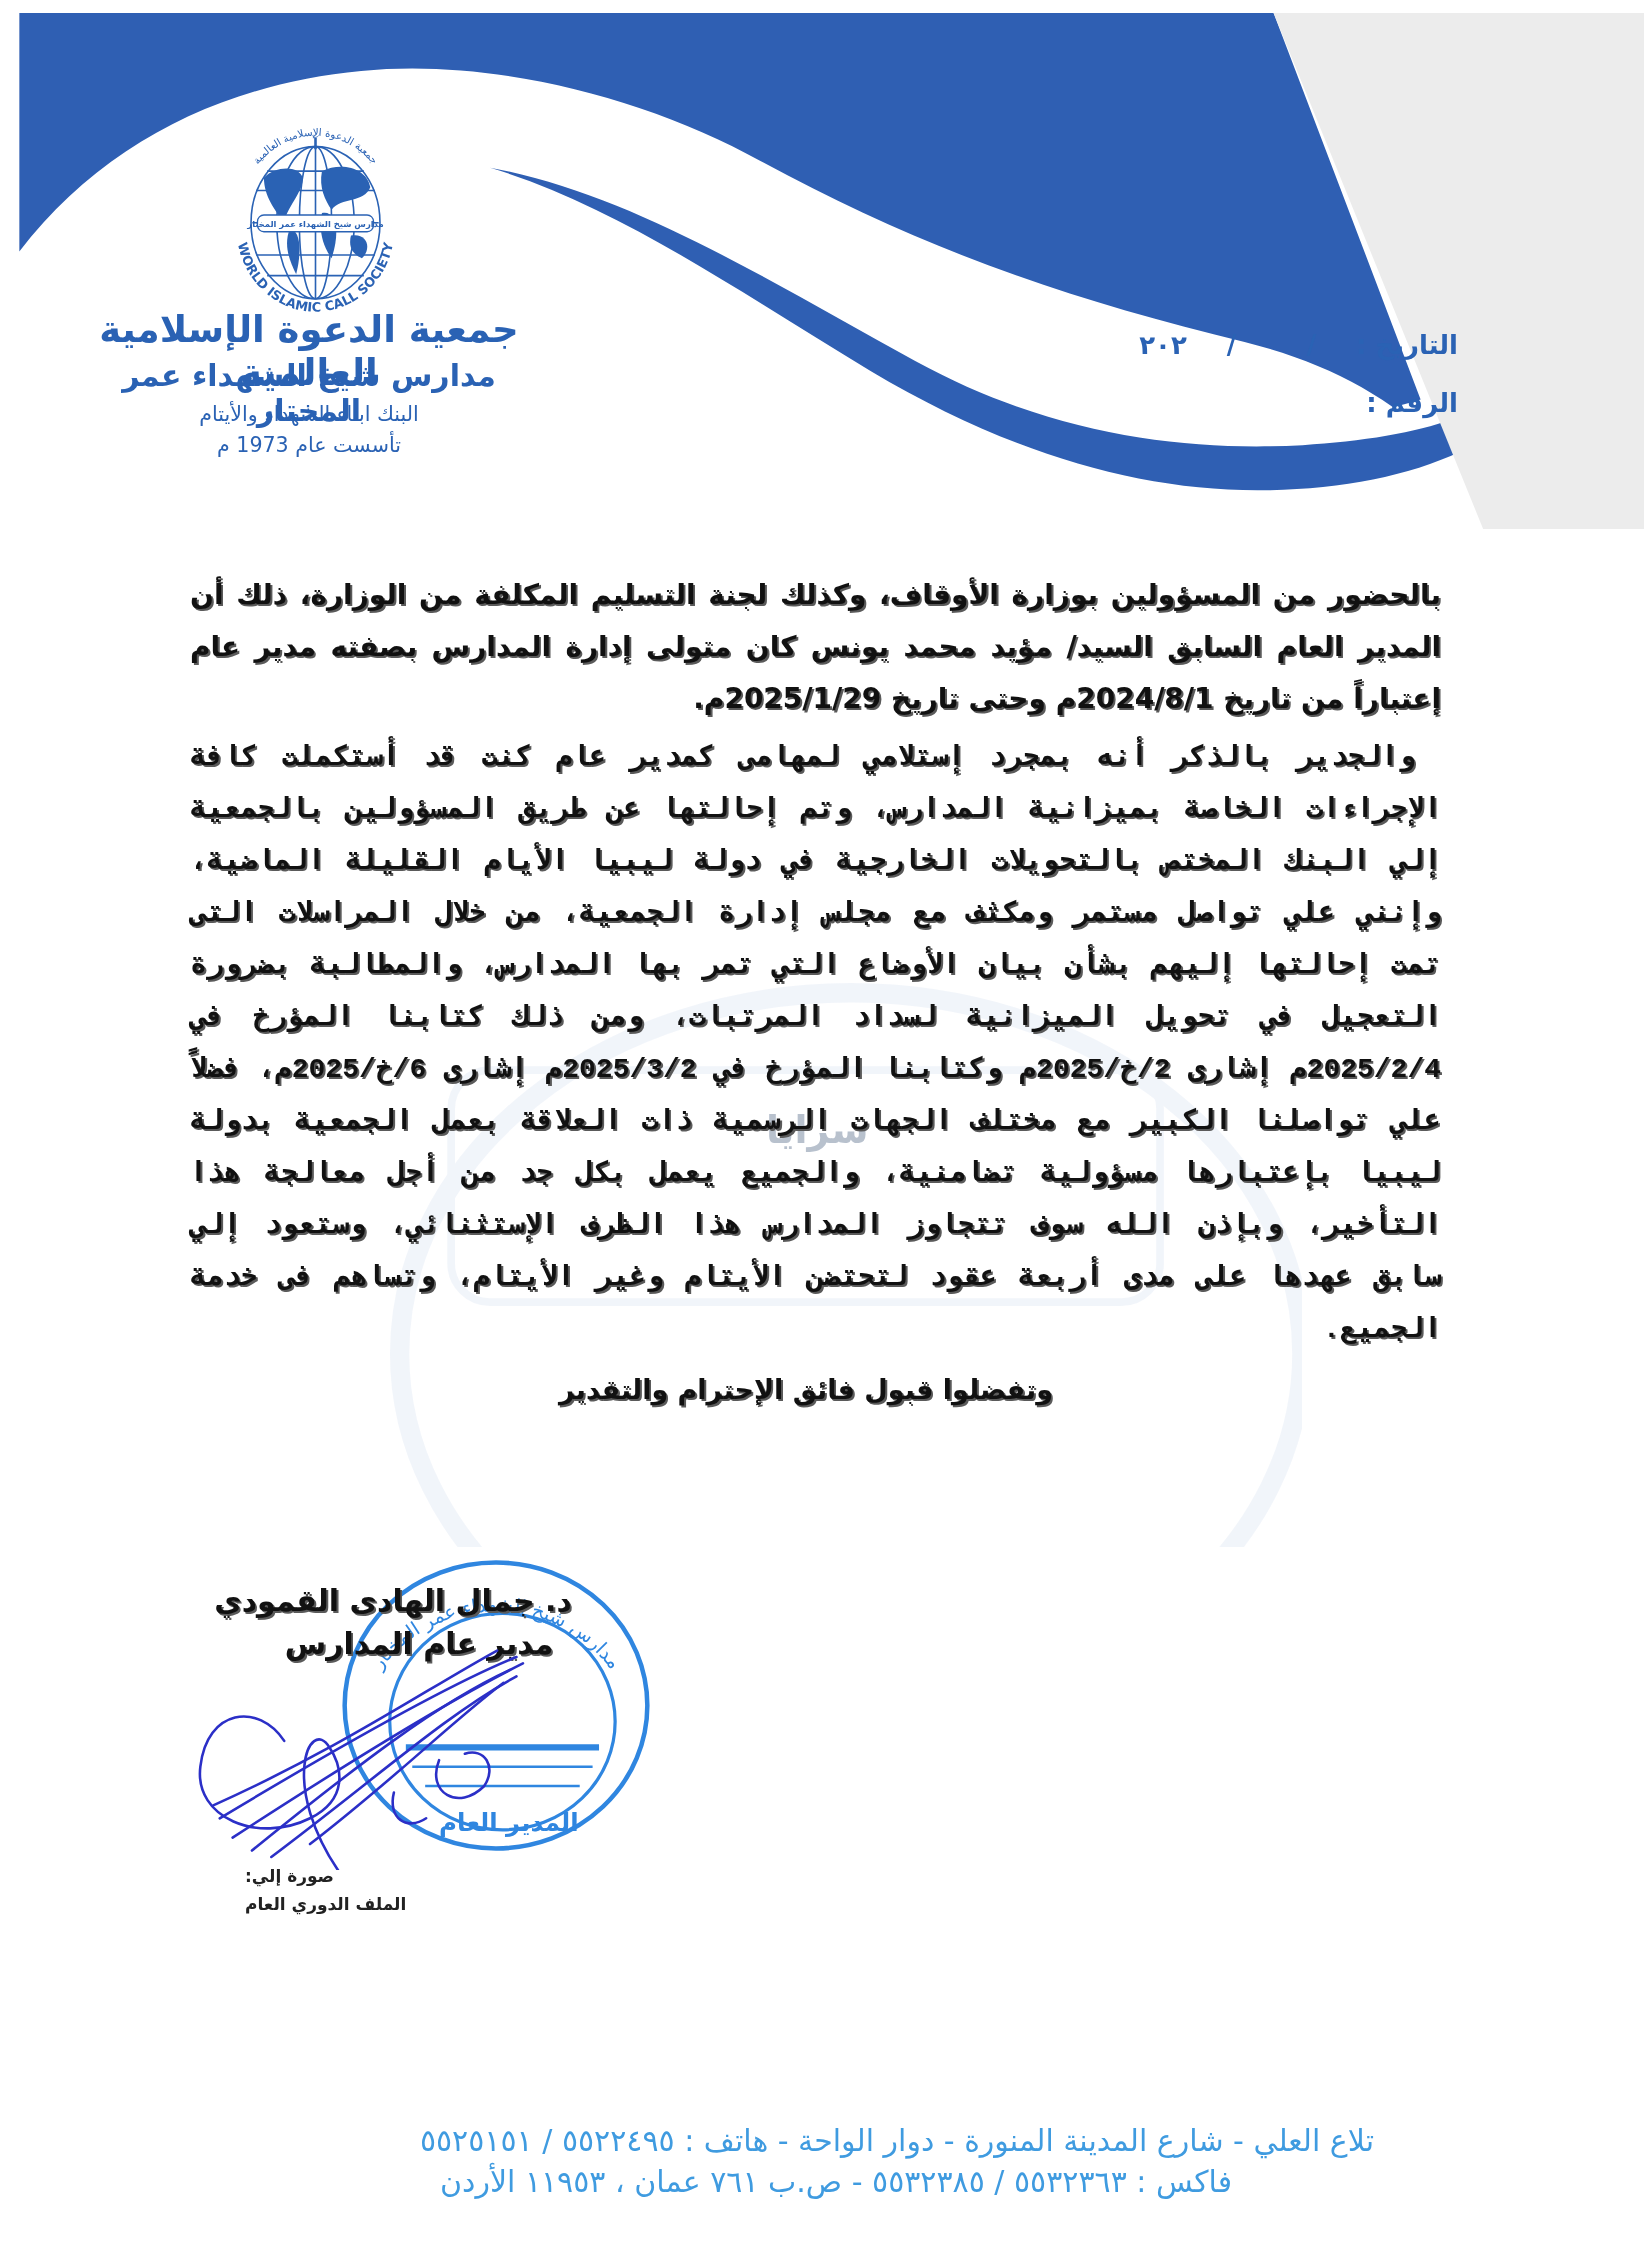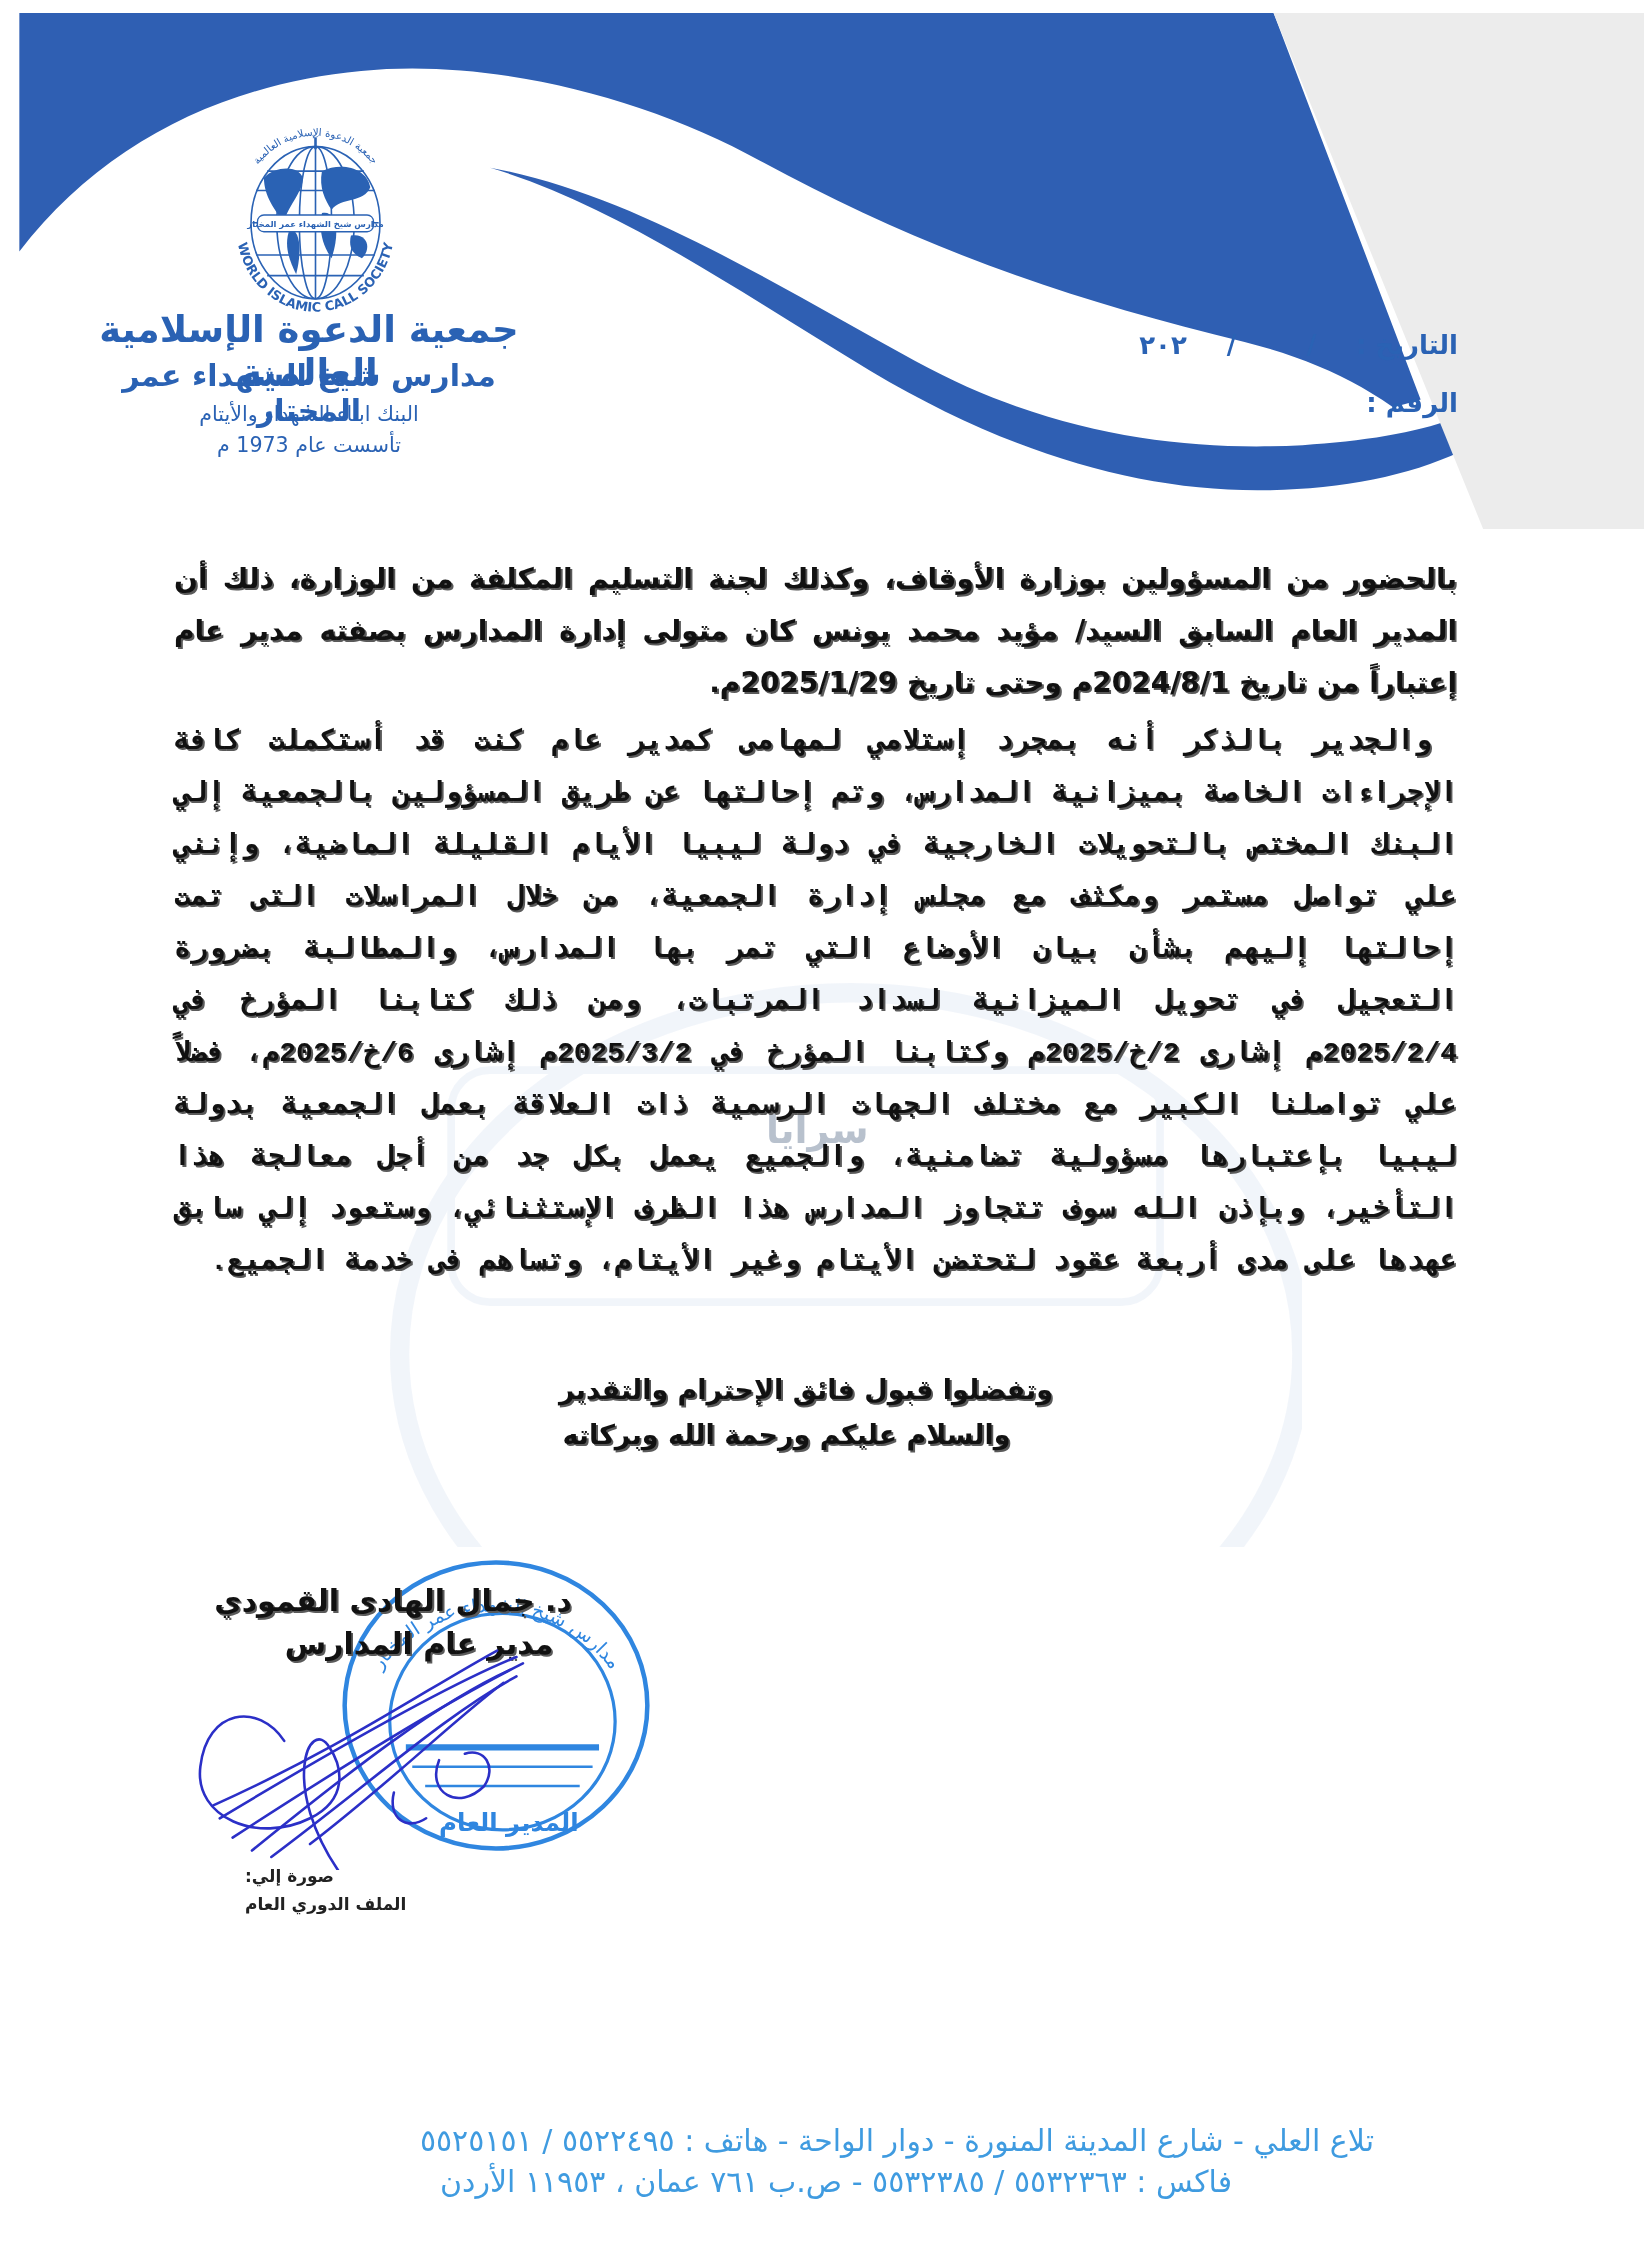--- a/index.html
+++ b/index.html
@@ -20,21 +20,21 @@
   
   .meta { position: absolute; direction: rtl; color: #2a62b4; font-weight: bold; font-size: 26px; }
   .meta.date { right: 187px; top: 330px; }
   .meta.num  { right: 187px; top: 388px; }
   .meta .sep { display: inline-block; width: 71px; text-align: center; }
 
   
   .body-text { position: absolute; left: 174px; width: 1283px; direction: rtl; text-align: justify; text-align-last: right;
                font-family: "DejaVu Sans", "Liberation Sans", sans-serif; font-weight: bold; color: #111111;
                font-size: 28px; line-height: 52px; text-shadow: 1.9px 1.9px 0 #5a5a5a; }
-  .body-text p { margin: 0; }
+  .body-text p { margin: 16px; }
   .p1 { top: 553px; }
   .p2 { top: 716px; }
   .p2 p { text-indent: 26px; font-family: Liberation Mono, monospace; }
 
   .closing { position: absolute; left: 516px; width: 580px; top: 1367px; direction: rtl; text-align: center;
              font-weight: bold; color: #111; font-size: 27px; line-height: 45px; text-shadow: 1.9px 1.9px 0 #5a5a5a; }
   .closing div:nth-child(2) { margin-right: 39px; }
 
   
   .stamp { position: absolute; left: 335px; top: 1554px; width: 322px; height: 303px; }
@@ -124,21 +124,20 @@
 
   <div class="body-text p1">
     <p>بالحضور من المسؤولين بوزارة الأوقاف، وكذلك لجنة التسليم المكلفة من الوزارة، ذلك أن المدير العام السابق السيد/ مؤيد محمد يونس كان متولى إدارة المدارس بصفته مدير عام إعتباراً من تاريخ 2024/8/1م وحتى تاريخ 2025/1/29م.</p>
   </div>
   <div class="body-text p2">
     <p>والجدير بالذكر أنه بمجرد إستلامي لمهامى كمدير عام كنت قد أستكملت كافة الإجراءات الخاصة بميزانية المدارس، وتم إحالتها عن طريق المسؤولين بالجمعية إلي البنك المختص بالتحويلات الخارجية في دولة ليبيا الأيام القليلة الماضية، وإنني علي تواصل مستمر ومكثف مع مجلس إدارة الجمعية، من خلال المراسلات التى تمت إحالتها إليهم بشأن بيان الأوضاع التي تمر بها المدارس، والمطالبة بضرورة التعجيل في تحويل الميزانية لسداد المرتبات، ومن ذلك كتابنا المؤرخ في 2025/2/4م إشارى 2/خ/2025م وكتابنا المؤرخ في 2025/3/2م إشارى 6/خ/2025م، فضلاً علي تواصلنا الكبير مع مختلف الجهات الرسمية ذات العلاقة بعمل الجمعية بدولة ليبيا بإعتبارها مسؤولية تضامنية، والجميع يعمل بكل جد من أجل معالجة هذا التأخير، وبإذن الله سوف تتجاوز المدارس هذا الظرف الإستثنائي، وستعود إلي سابق عهدها على مدى أربعة عقود لتحتضن الأيتام وغير الأيتام، وتساهم فى خدمة الجميع.</p>
   </div>
 
   <div class="closing">
     <div>وتفضلوا قبول فائق الإحترام والتقدير</div>
-    <div>والسلام عليكم ورحمة الله وبركاته</div>
   </div>
 
   <svg class="stamp" viewBox="0 0 500 470">
     <g fill="none" stroke="#2f86e0">
       <ellipse cx="250" cy="235" rx="235" ry="222" stroke-width="7"></ellipse>
       <ellipse cx="260" cy="260" rx="175" ry="168" stroke-width="5"></ellipse>
       <line x1="110" y1="300" x2="410" y2="300" stroke-width="10"></line>
       <line x1="120" y1="330" x2="400" y2="330" stroke-width="4"></line>
       <line x1="140" y1="360" x2="380" y2="360" stroke-width="4"></line>
     </g>

